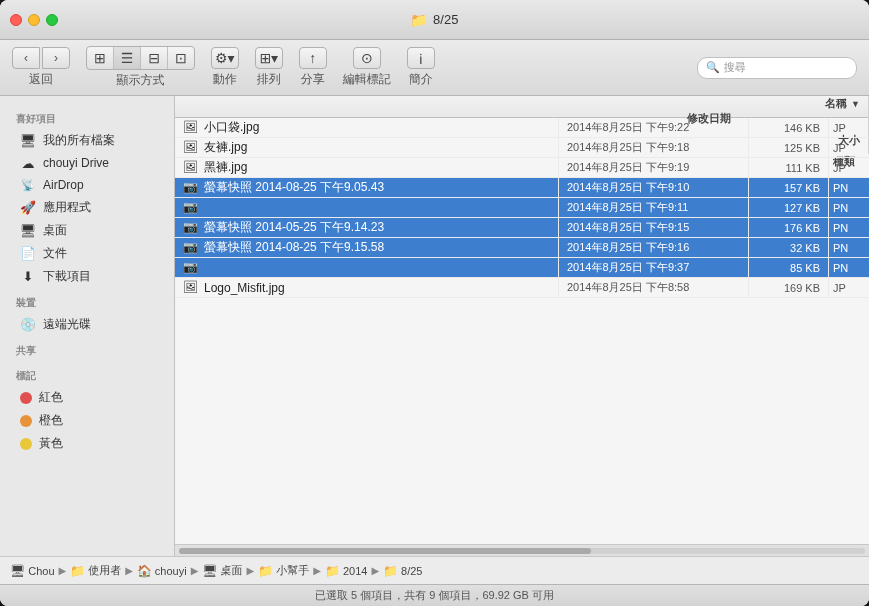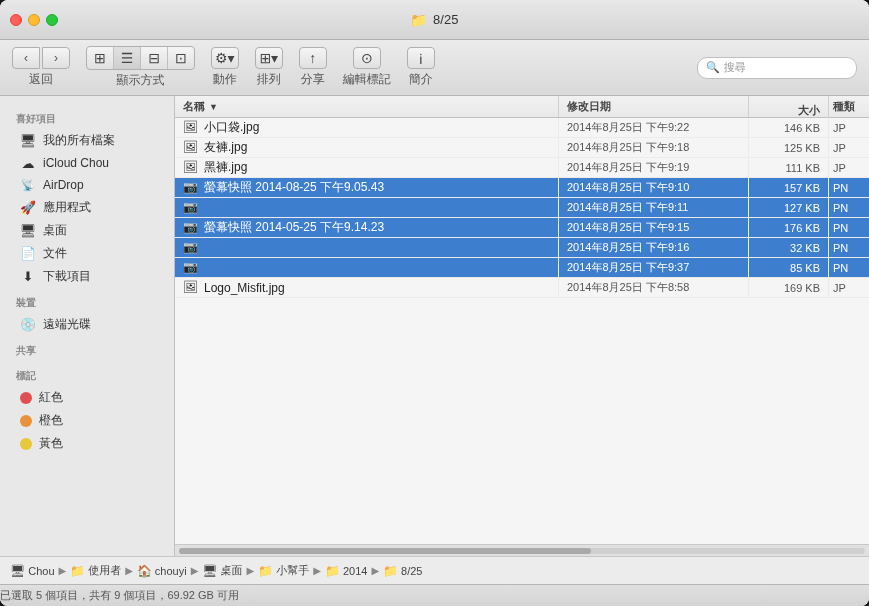--- a/index.html
+++ b/index.html
@@ -202,28 +202,29 @@
     }
     
     .file-list-area {
       flex: 1;
       display: flex;
       flex-direction: column;
       overflow: hidden;
     }
     .file-list-header {
       display: flex;
-      align-items: flex-start;
+      align-items: flex-end;
       background: linear-gradient(to bottom, #f2f2f2, #e8e8e8);
       border-bottom: 1px solid #c0c0c0;
       font-size: 11px;
       color: #444;
       font-weight: 600;
       height: 22px;
       flex-shrink: 0;
+      flex-direction: column;
     }
     .col-name {
       flex: 1;
       padding: 0 8px;
       display: flex;
       align-items: center;
       gap: 4px;
       border-right: 1px solid #d0d0d0;
       height: 100%;
     }
@@ -365,21 +366,21 @@
     .bc-icon {
       font-size: 12px;
     }
     
     .status-bar {
       background: linear-gradient(to bottom, #e0e0e0, #d4d4d4);
       border-top: 1px solid #b5b5b5;
       height: 22px;
       display: flex;
       align-items: center;
-      justify-content: flex-start;
+      justify-content: center;
       font-size: 11px;
       color: #555;
     }
     .sort-arrow { font-size: 9px; }
   </style>
 </head>
 <body>
 
 <div class="window">
 
@@ -449,21 +450,21 @@
 
     <div class="sidebar">
       <div class="sidebar-section-label">喜好項目</div>
 
       <div class="sidebar-item">
         <div class="sidebar-icon">🖥</div>
         <span>我的所有檔案</span>
       </div>
       <div class="sidebar-item">
         <div class="sidebar-icon">☁</div>
-        <span>iCloud Chou</span>
+        <span>chouyi Drive</span>
       </div>
       <div class="sidebar-item">
         <div class="sidebar-icon" style="font-size:11px;">📡</div>
         <span>AirDrop</span>
       </div>
       <div class="sidebar-item">
         <div class="sidebar-icon">🚀</div>
         <span>應用程式</span>
       </div>
       <div class="sidebar-item">
@@ -569,20 +570,21 @@
         <span class="file-icon">📷</span>
         <span>螢幕快照 2014-05-25 下午9.14.23</span>
       </div>
       <div class="file-date">2014年8月25日 下午9:15</div>
       <div class="file-size">176 KB</div>
       <div class="file-type">PN</div>
     </div>
           <div class="file-row selected">
       <div class="file-name-cell">
         <span class="file-icon">📷</span>
+        <span>螢幕快照 2014-08-25 下午9.15.58</span>
       </div>
       <div class="file-date">2014年8月25日 下午9:16</div>
       <div class="file-size">32 KB</div>
       <div class="file-type">PN</div>
     </div>
           <div class="file-row selected">
       <div class="file-name-cell">
         <span class="file-icon">📷</span>
       </div>
       <div class="file-date">2014年8月25日 下午9:37</div>

